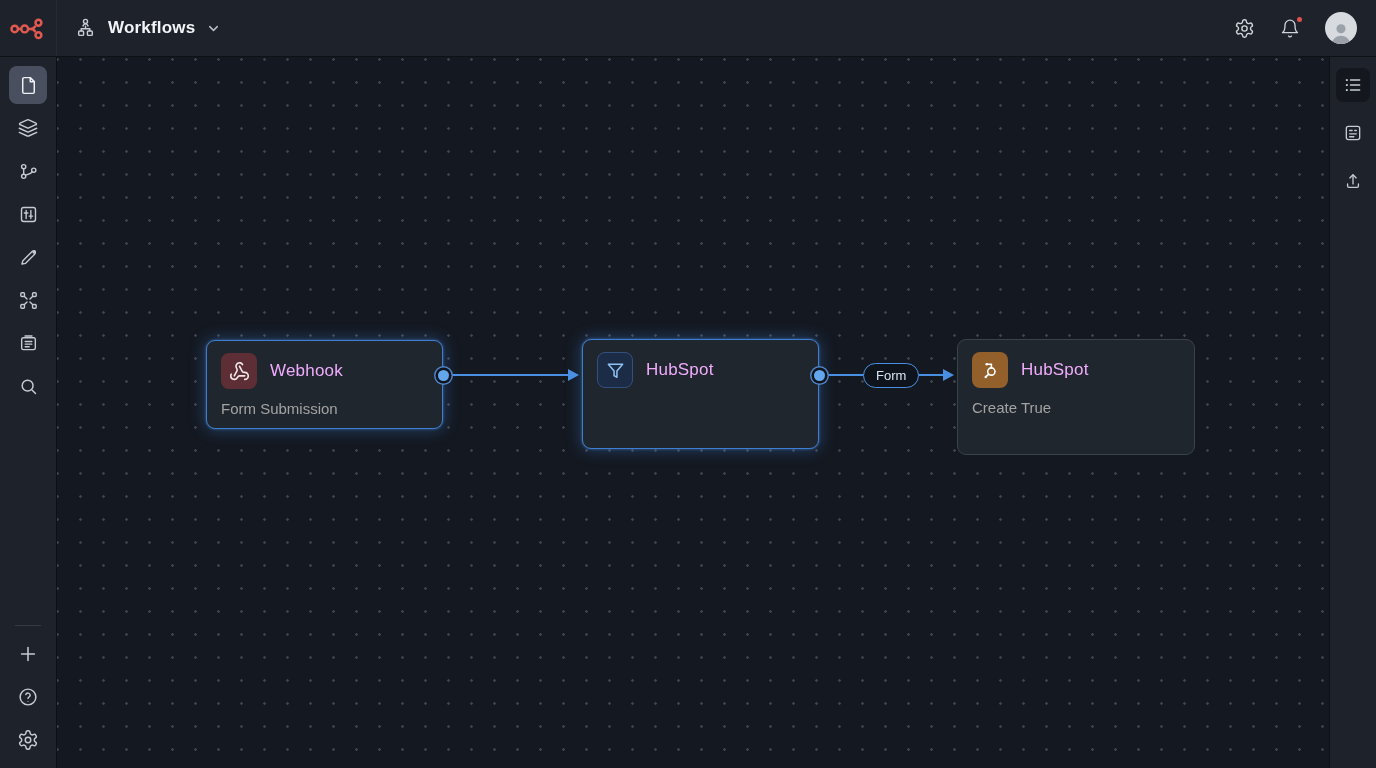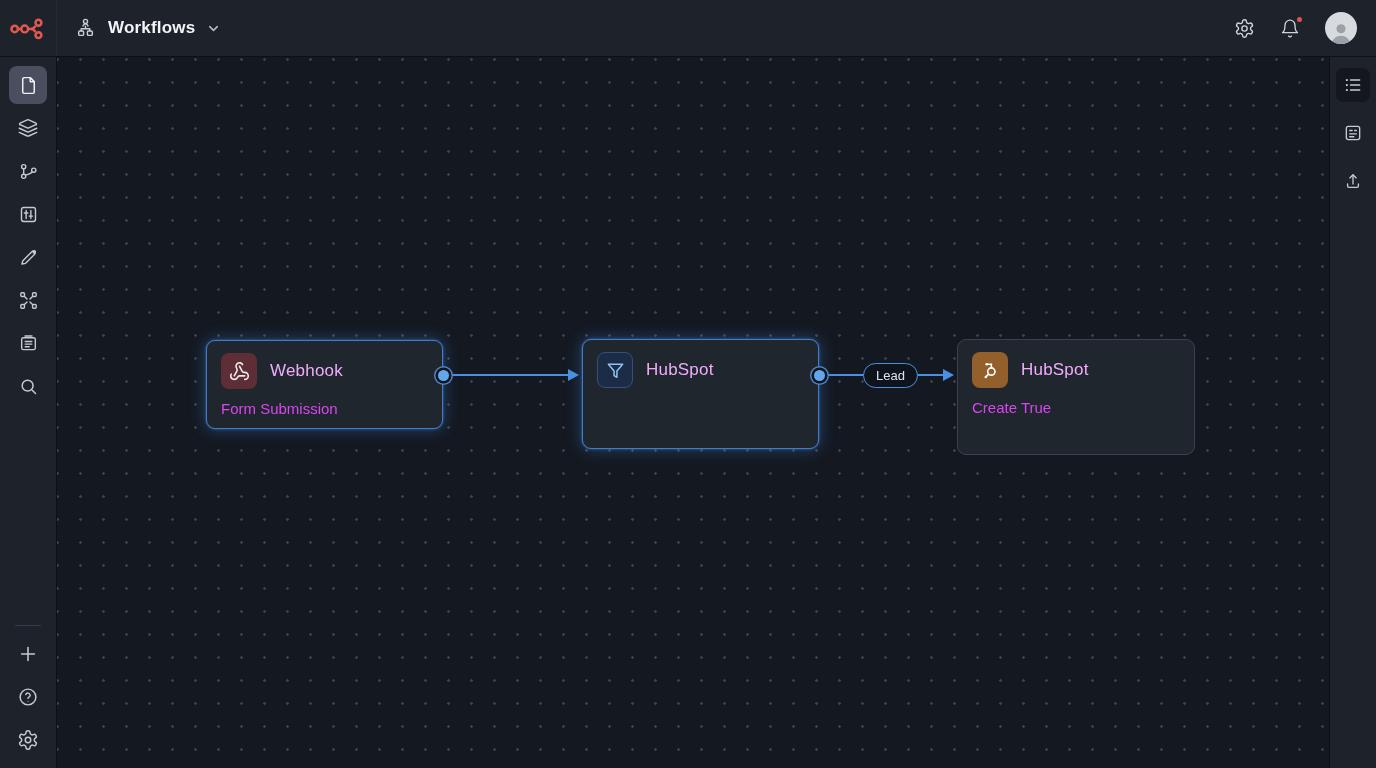--- a/index.html
+++ b/index.html
@@ -50,21 +50,21 @@
   .node.selected { border:1.5px solid #3e7ed2;
                    box-shadow:0 0 16px 2px rgba(62,130,220,.33), 0 0 3px rgba(90,155,235,.55); }
   .node.plain { border:1px solid #3b424c; }
   .node-head { display:flex; align-items:center; gap:13px; }
   .node-icon { width:36px; height:36px; border-radius:8px; display:flex; align-items:center;
                justify-content:center; flex:0 0 auto; }
   .icon-webhook { background:#5d2e36; }
   .icon-filter  { background:#1d2c46; border:1px solid #33507e; }
   .icon-hubspot { background:#935f2b; }
   .node-title { font-size:17px; font-weight:400; color:#f0abfc; letter-spacing:.2px; }
-  .node-sub { margin-top:9px; font-size:15px; color:#d946ef; white-space:pre-line; line-height:1.5; }
+  .node-sub { margin-top:9px; font-size:15px; color:#a3a3a3; white-space:pre-line; line-height:1.5; }
 
   
   .conn-line { position:absolute; height:2px; background:#4a90e2; z-index:1; }
   .arrow-head { position:absolute; width:0; height:0; z-index:1;
                 border-top:6.5px solid transparent; border-bottom:6.5px solid transparent;
                 border-left:11px solid #4a90e2; }
   .port { position:absolute; width:11px; height:11px; border-radius:50%; background:#64a6ec;
           box-shadow:0 0 0 2.5px #10151d, 0 0 0 4px #4f83c6; z-index:3; }
   .conn-label { position:absolute; height:25px; padding:0 12px; background:#0f141c;
                 border:1.5px solid #4a90e2; border-radius:13px; color:#d9e4f2;
@@ -269,16 +269,16 @@
     </div>
     <div class="node-sub">Create True</div>
   </div>
 
   <div class="conn-line" style="left:391px; top:317px; width:122px;"></div>
   <div class="arrow-head" style="left:511px; top:311.5px;"></div>
   <div class="port" style="left:381px; top:312.5px;"></div>
 
   <div class="conn-line" style="left:767px; top:317px; width:121px;"></div>
   <div class="arrow-head" style="left:886px; top:311.5px;"></div>
-  <div class="conn-label" style="left:806px; top:305.5px;">Lead</div>
+  <div class="conn-label" style="left:806px; top:305.5px;">Form</div>
   <div class="port" style="left:757px; top:312.5px;"></div>
 
 </div>
 
 </body></html>

